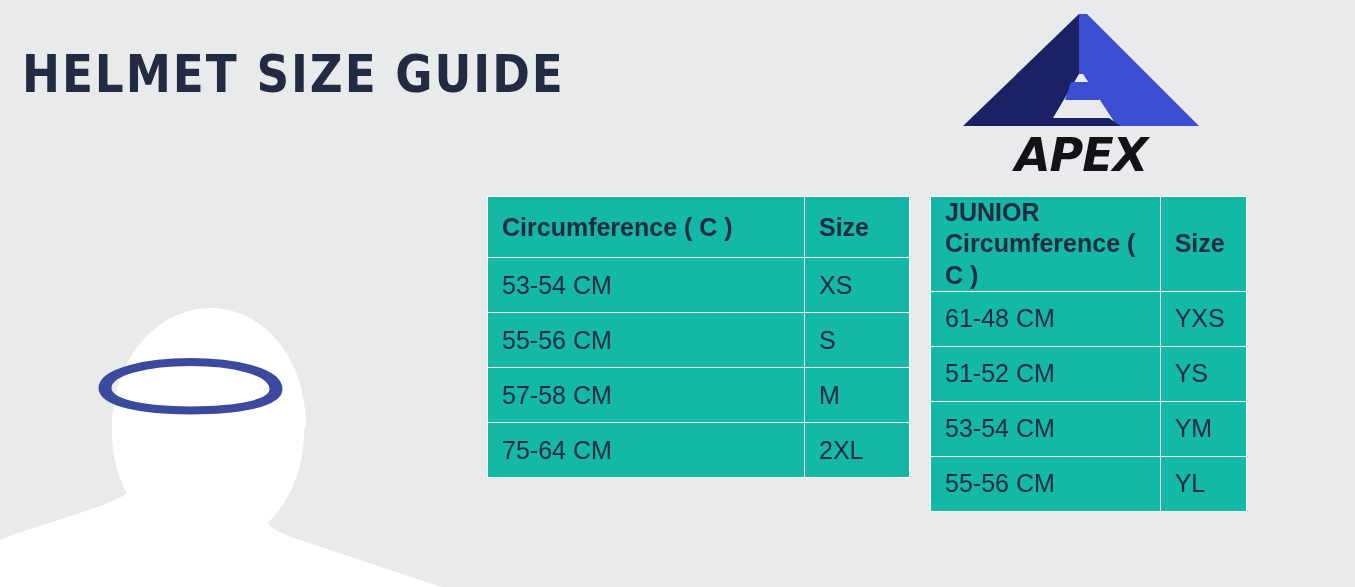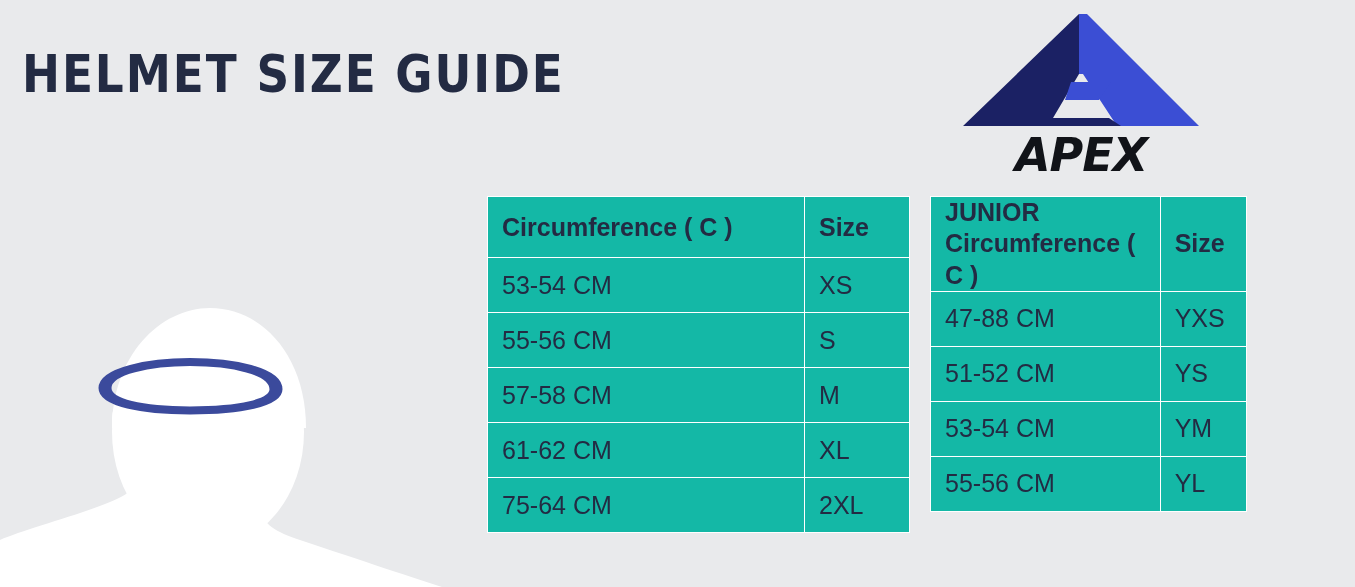--- a/index.html
+++ b/index.html
@@ -160,43 +160,39 @@
       </tr>
       <tr>
         <td class="c-col">55-56 CM</td>
         <td class="s-col">S</td>
       </tr>
       <tr>
         <td class="c-col">57-58 CM</td>
         <td class="s-col">M</td>
       </tr>
       <tr>
-        <td class="c-col">61-62 CM</td>
-        <td class="s-col">XL</td>
-      </tr>
-      <tr>
         <td class="c-col">75-64 CM</td>
         <td class="s-col">2XL</td>
       </tr>
     </tbody>
   </table>
 
   <table class="table" id="junior-table">
     <thead>
       <tr>
         <th class="c-col">
           <span class="jr-head-line">JUNIOR</span>
           <span class="jr-head-line">Circumference ( C )</span>
         </th>
         <th class="s-col">Size</th>
       </tr>
     </thead>
     <tbody>
       <tr>
-        <td class="c-col">47-88 CM</td>
+        <td class="c-col">61-48 CM</td>
         <td class="s-col">YXS</td>
       </tr>
       <tr>
         <td class="c-col">51-52 CM</td>
         <td class="s-col">YS</td>
       </tr>
       <tr>
         <td class="c-col">53-54 CM</td>
         <td class="s-col">YM</td>
       </tr>

